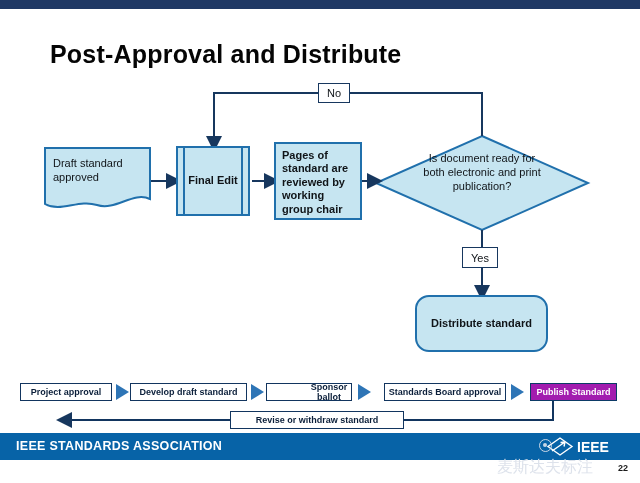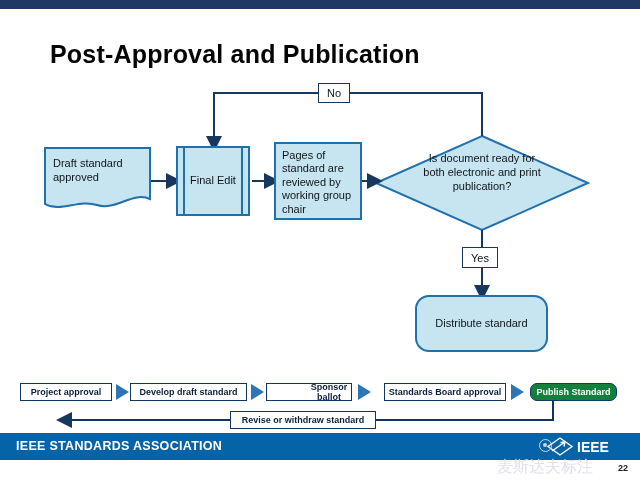--- a/index.html
+++ b/index.html
@@ -1,51 +1,51 @@
 <!DOCTYPE html>
 <html><head>
 <meta charset="utf-8">
 <style>
   * { margin:0; padding:0; box-sizing:border-box; }
   body { font-family:"Liberation Sans", sans-serif; background:#e8e8e8; }
   .slide { position:relative; width:640px; height:483px; background:#ffffff; overflow:hidden; margin:0 auto; }
   .topbar { position:absolute; left:0; top:0; width:100%; height:9px; background:#1F3864; }
   .title { position:absolute; left:50px; top:40px; font-size:25px; font-weight:bold; color:#050505; letter-spacing:.2px; }
   .layer { position:absolute; left:0; top:0; }
-  .node { position:absolute; background:#C6E5F1; border:2px solid #2070AC; color:#101418; font-size:11px; line-height:1.22; }
+  .node { position:absolute; background:#C6E5F1; border:2px solid #2070AC; color:#101418; font-size:11px; line-height:1.22;font-weight:bold; }
   .doc-text { position:absolute; left:53px; top:157px; width:94px; font-size:11px; color:#101418; line-height:1.25; }
   .final { left:176px; top:146px; width:74px; height:70px; display:flex; align-items:center; justify-content:center; }
   .final::before, .final::after { content:""; position:absolute; top:0; bottom:0; width:2px; background:#2070AC; }
   .final::before { left:5px; } .final::after { right:5px; }
   .pages { left:274px; top:142px; width:88px; height:78px; padding:5px 6px; }
   .decision-text { position:absolute; left:420px; top:152px; width:124px; text-align:center; font-size:11px; color:#101418; line-height:1.25; }
   .tag { position:absolute; background:#ffffff; border:1.5px solid #17375E; display:flex; align-items:center; justify-content:center; font-size:11px; color:#101418; }
   .tag-no  { left:318px; top:83px; width:32px; height:20px; }
   .tag-yes { left:462px; top:247px; width:36px; height:21px; }
   .distribute { left:415px; top:295px; width:133px; height:57px; border-radius:14px; display:flex; align-items:center; justify-content:center; }
   .step { position:absolute; top:383px; height:18px; background:#ffffff; border:1.5px solid #12355F; display:flex; align-items:center; justify-content:center; font-size:9px; font-weight:bold; color:#0B1F3A; text-align:center; }
-  .step.hl { background:#15803d; color:#ffffff; border-color:#0C3B66;border-radius:7px; }
+  .step.hl { background:#a21caf; color:#ffffff; border-color:#0C3B66; }
   .tri { position:absolute; top:384px; width:0; height:0; border-top:8px solid transparent; border-bottom:8px solid transparent; border-left:13px solid #2E75B6; }
-  .revise { top:411px; left:230px; width:146px; }
+  .revise { top:411px; left:230px; width:174px; }
   .footer { position:absolute; left:0; top:433px; width:100%; height:27px; background:#0763A7; }
   .brand { position:absolute; left:16px; top:0; height:19px; line-height:27px; color:#ffffff; font-weight:bold; font-size:12.5px; letter-spacing:.3px; }
   .logo { position:absolute; right:10px; top:3px; }
   .wm { position:absolute; left:497px; top:439px; display:flex; align-items:center; gap:5px; color:rgba(218,224,233,.92); font-size:16px;flex-direction:column; }
   .wm-icon { width:13px; height:13px; border:1.5px solid rgba(218,224,233,.92); border-radius:50%; position:relative; }
   .wm-icon::after { content:""; position:absolute; left:3px; top:3px; width:4px; height:4px; border-radius:50%; background:rgba(218,224,233,.92); }
   .pagenum { position:absolute; right:12px; top:463px; font-size:9px; font-weight:bold; color:#1b1b1b; }
 </style>
 </head>
 <body>
 
 <div class="slide">
 
   <div class="topbar"></div>
 
-  <h1 class="title">Post-Approval and Publication</h1>
+  <h1 class="title">Post-Approval and Distribute</h1>
 
   <svg class="layer" width="640" height="483">
     <defs>
       <marker id="ah" markerWidth="9" markerHeight="8" refX="1" refY="4" orient="auto">
         <path d="M0,0 L8,4 L0,8 Z" fill="#17375E"></path>
       </marker>
     </defs>
     <path d="M45,148 H150 V199 C133,191 116,211 97,205 C78,199 61,213 45,204 Z" fill="#C6E5F1" stroke="#2070AC" stroke-width="2"></path>
     <polygon points="482,136 588,183 482,230 376,183" fill="#C6E5F1" stroke="#2070AC" stroke-width="2"></polygon>
     <line x1="151" y1="181" x2="168" y2="181" stroke="#17375E" stroke-width="2" marker-end="url(#ah)"></line>

